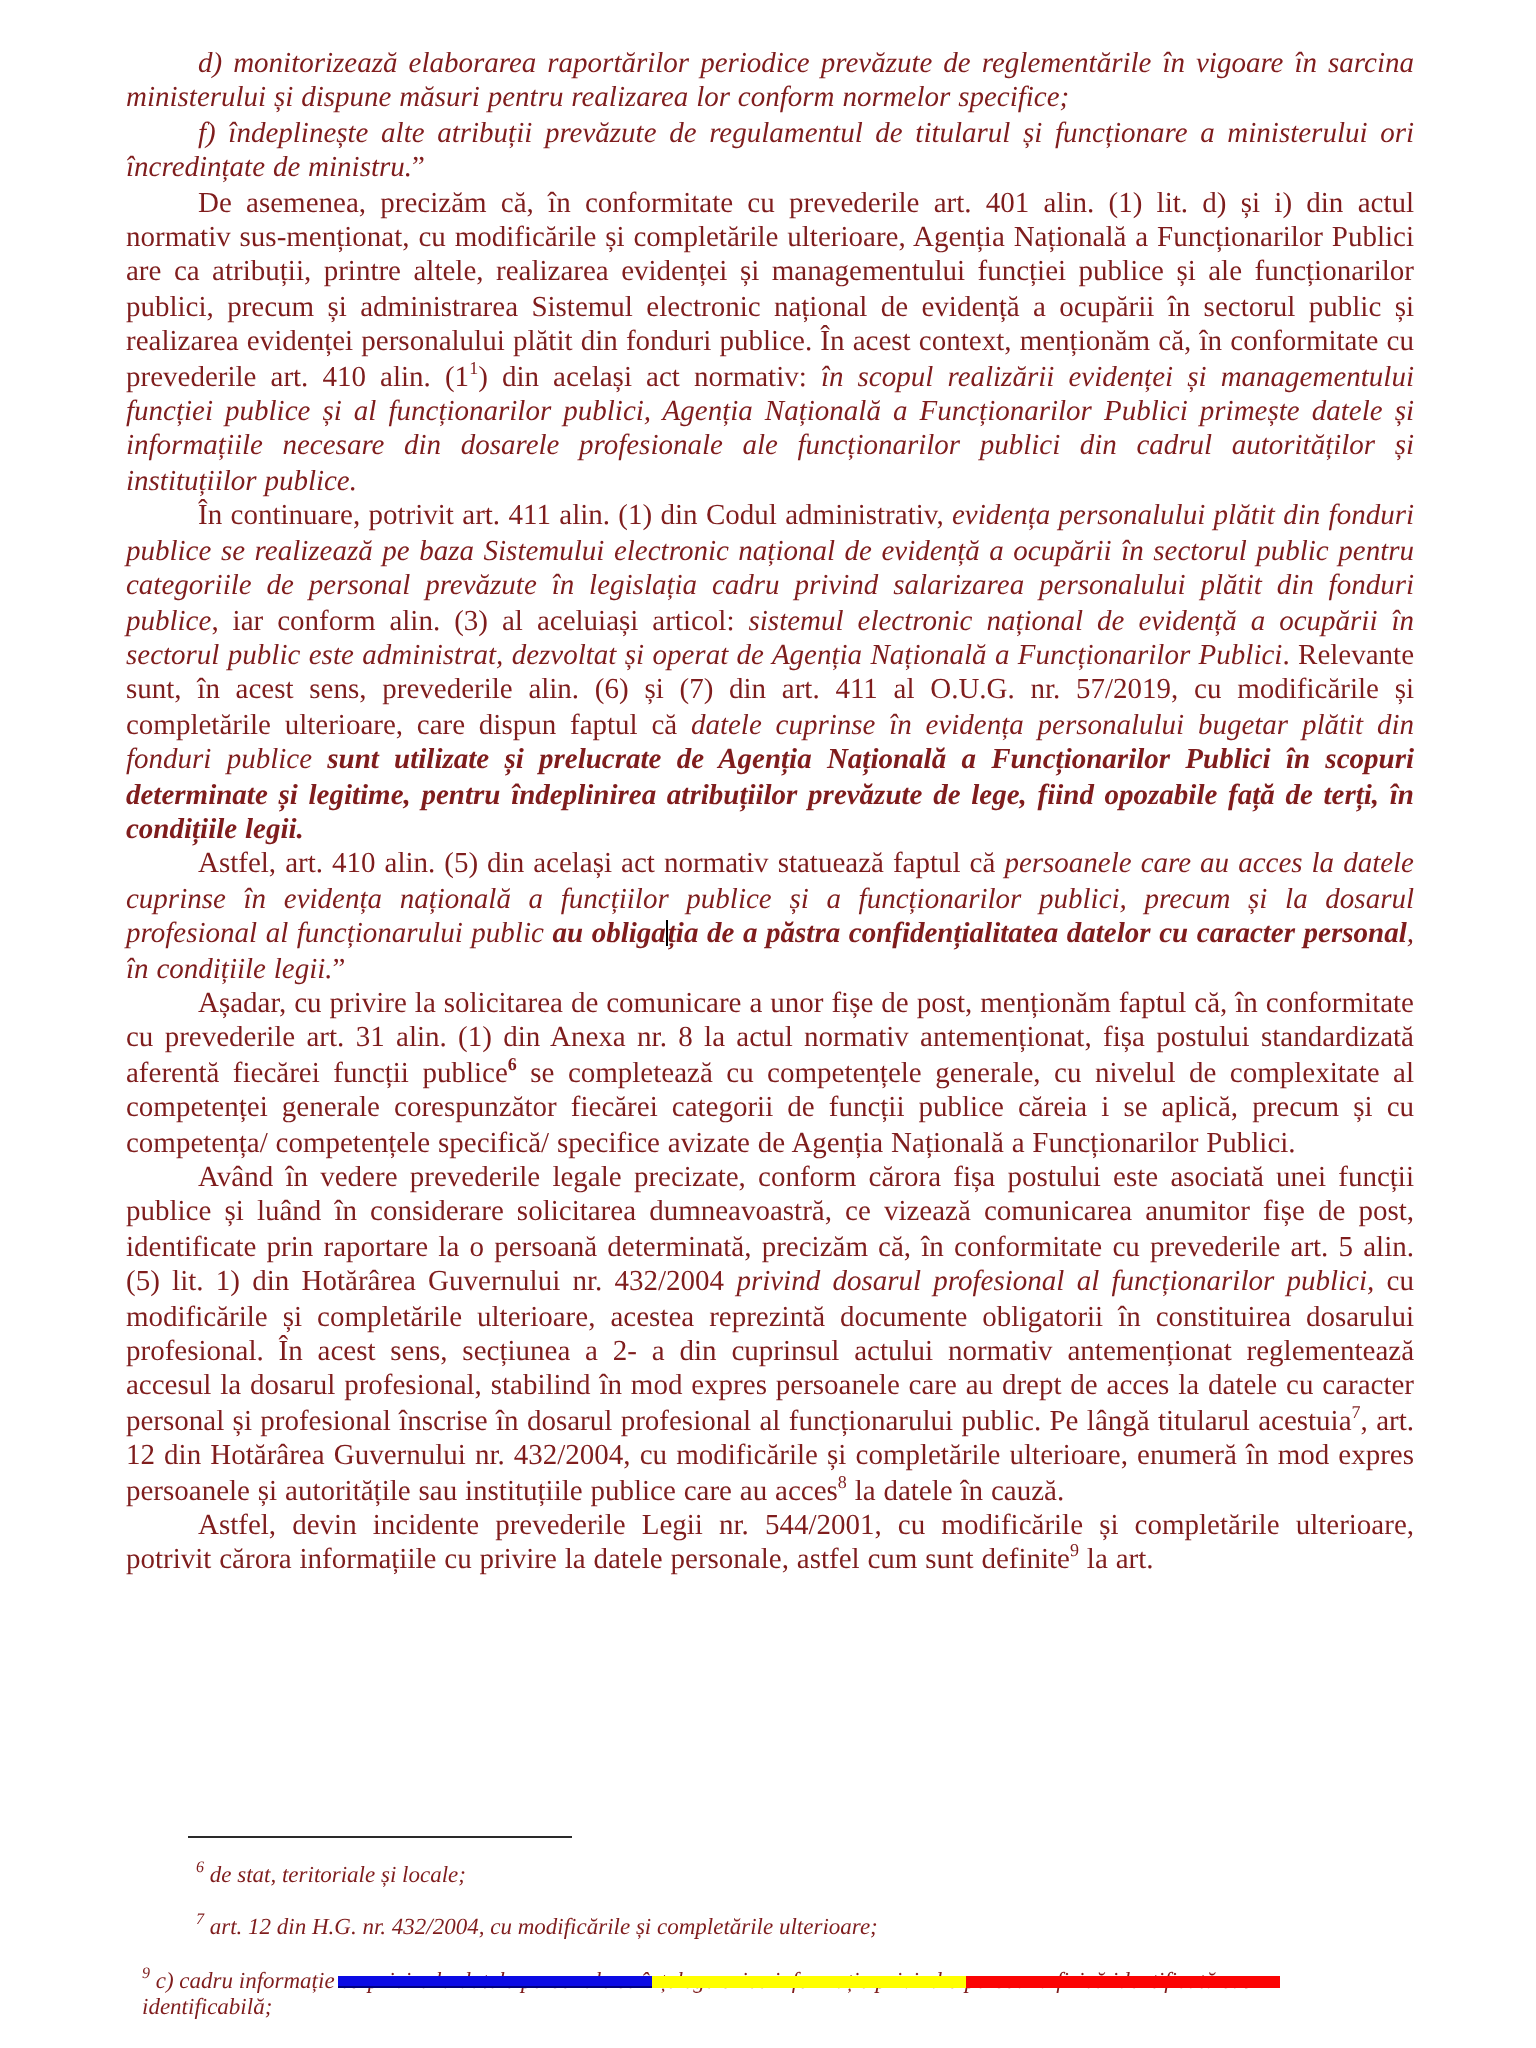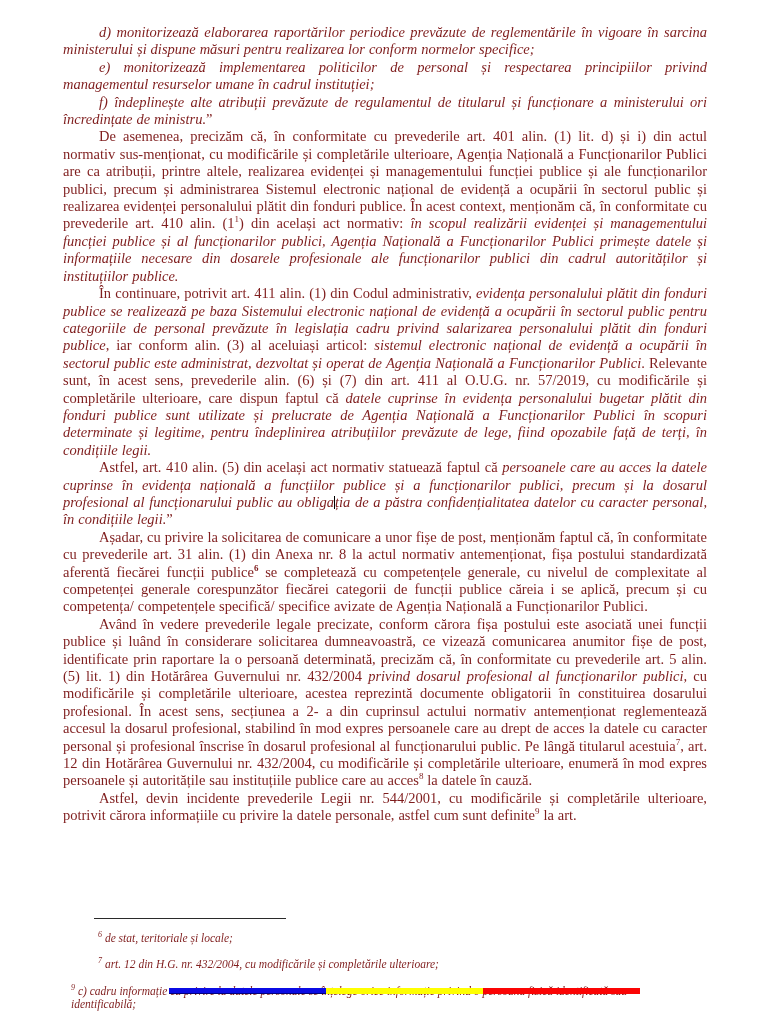--- a/index.html
+++ b/index.html
@@ -26,21 +26,21 @@
     margin: 0;
     text-indent: 36px;
     text-align: justify;
     font-size: 14.5px;
     line-height: 17.4px;
     word-spacing: 0.3px;
   }
   .run-n  { font-style: normal; font-weight: normal; }
   .run-i  { font-style: italic; }
   .run-b  { font-weight: normal; }
-  .run-bi { font-weight: normal; font-style: italic; }
+  .run-bi { font-weight: bold; font-style: italic; }
   .run-sup, .run-bsup {
     font-size: 9px;
     vertical-align: super;
     line-height: 0;
   }
   .run-bsup { font-weight: bold; }
   .caret {
     display: inline-block;
     width: 1px;
     height: 13px;
@@ -83,21 +83,20 @@
   }
   .flag-seg { flex: 1 1 0; height: 100%; }
   .flag-seg.blue { border-bottom: 1.5px solid #000080; box-sizing: border-box; }
 </style>
 </head>
 <body>
 
 <div class="page">
   <div class="doc-body" id="doc-body">
       <p><span class="run-i">d) monitorizează elaborarea raportărilor periodice prevăzute de reglementările în vigoare în sarcina ministerului și dispune măsuri pentru realizarea lor conform normelor specifice;</span></p>
-      <p><span class="run-i">e) monitorizează implementarea politicilor de personal și respectarea principiilor privind managementul resurselor umane în cadrul instituției;</span></p>
       <p><span class="run-i">f) îndeplinește alte atribuții prevăzute de regulamentul de titularul și funcționare a ministerului ori încredințate de ministru.</span><span class="run-n">”</span></p>
       <p><span class="run-n">De asemenea, precizăm că, în conformitate cu prevederile art. 401 alin. (1) lit. d) și i) din actul normativ sus-menționat, cu modificările și completările ulterioare, Agenția Națională a Funcționarilor Publici are ca atribuții, printre altele, realizarea evidenței și managementului funcției publice și ale funcționarilor publici, precum și administrarea Sistemul electronic național de evidență a ocupării în sectorul public și realizarea evidenței personalului plătit din fonduri publice. În acest context, menționăm că, în conformitate cu prevederile art. 410 alin. (1</span><span class="run-sup">1</span><span class="run-n">) din același act normativ: </span><span class="run-i">în scopul realizării evidenței și managementului funcției publice și al funcționarilor publici, Agenția Națională a Funcționarilor Publici primește datele și informațiile necesare din dosarele profesionale ale funcționarilor publici din cadrul autorităților și instituțiilor publice.</span></p>
       <p><span class="run-n">În continuare, potrivit art. 411 alin. (1) din Codul administrativ, </span><span class="run-i">evidența personalului plătit din fonduri publice se realizează pe baza Sistemului electronic național de evidență a ocupării în sectorul public pentru categoriile de personal prevăzute în legislația cadru privind salarizarea personalului plătit din fonduri publice</span><span class="run-n">, iar conform alin. (3) al aceluiași articol: </span><span class="run-i">sistemul electronic național de evidență a ocupării în sectorul public este administrat, dezvoltat și operat de Agenția Națională a Funcționarilor Publici</span><span class="run-n">. Relevante sunt, în acest sens, prevederile alin. (6) și (7) din art. 411 al O.U.G. nr. 57/2019, cu modificările și completările ulterioare, care dispun faptul că </span><span class="run-i">datele cuprinse în evidența personalului bugetar plătit din fonduri publice </span><span class="run-bi">sunt utilizate și prelucrate de Agenția Națională a Funcționarilor Publici în scopuri determinate și legitime, pentru îndeplinirea atribuțiilor prevăzute de lege, fiind opozabile față de terți, în condițiile legii.</span></p>
       <p><span class="run-n">Astfel, art. 410 alin. (5) din același act normativ statuează faptul că </span><span class="run-i">persoanele care au acces la datele cuprinse în evidența națională a funcțiilor publice și a funcționarilor publici, precum și la dosarul profesional al funcționarului public </span><span class="run-bi">au obliga</span><span class="caret"></span><span class="run-bi">ția de a păstra confidențialitatea datelor cu caracter personal</span><span class="run-i">, în condițiile legii.</span><span class="run-n">”</span></p>
       <p><span class="run-n">Așadar, cu privire la solicitarea de comunicare a unor fișe de post, menționăm faptul că, în conformitate cu prevederile art. 31 alin. (1) din Anexa nr. 8 la actul normativ antemenționat, fișa postului standardizată </span><span class="run-b">aferentă fiecărei funcții publice</span><span class="run-bsup">6</span><span class="run-n"> se completează cu competențele generale, cu nivelul de complexitate al competenței generale corespunzător fiecărei categorii de funcții publice căreia i se aplică, precum și cu competența/ competențele specifică/ specifice avizate de Agenția Națională a Funcționarilor Publici.</span></p>
       <p><span class="run-n">Având în vedere prevederile legale precizate, conform cărora fișa postului este asociată unei funcții publice și luând în considerare solicitarea dumneavoastră, ce vizează comunicarea anumitor fișe de post, identificate prin raportare la o persoană determinată, precizăm că, în conformitate cu prevederile art. 5 alin. (5) lit. 1) din Hotărârea Guvernului nr. 432/2004 </span><span class="run-i">privind dosarul profesional al funcționarilor publici,</span><span class="run-n"> cu modificările și completările ulterioare, acestea reprezintă documente obligatorii în constituirea dosarului profesional. În acest sens, secțiunea a 2- a din cuprinsul actului normativ antemenționat reglementează accesul la dosarul profesional, stabilind în mod expres persoanele care au drept de acces la datele cu caracter personal și profesional înscrise în dosarul profesional al funcționarului public. Pe lângă titularul acestuia</span><span class="run-sup">7</span><span class="run-n">, art. 12 din Hotărârea Guvernului nr. 432/2004, cu modificările și completările ulterioare, enumeră în mod expres persoanele și autoritățile sau instituțiile publice care au acces</span><span class="run-sup">8</span><span class="run-n"> la datele în cauză.</span></p>
       <p><span class="run-n">Astfel, devin incidente prevederile Legii nr. 544/2001, cu modificările și completările ulterioare, potrivit cărora informațiile cu privire la </span><span class="run-b">datele personale,</span><span class="run-n"> astfel cum sunt definite</span><span class="run-sup">9</span><span class="run-n"> la </span><span class="run-b">art.</span></p>
     </div>
 
   <div class="footnote-area">

